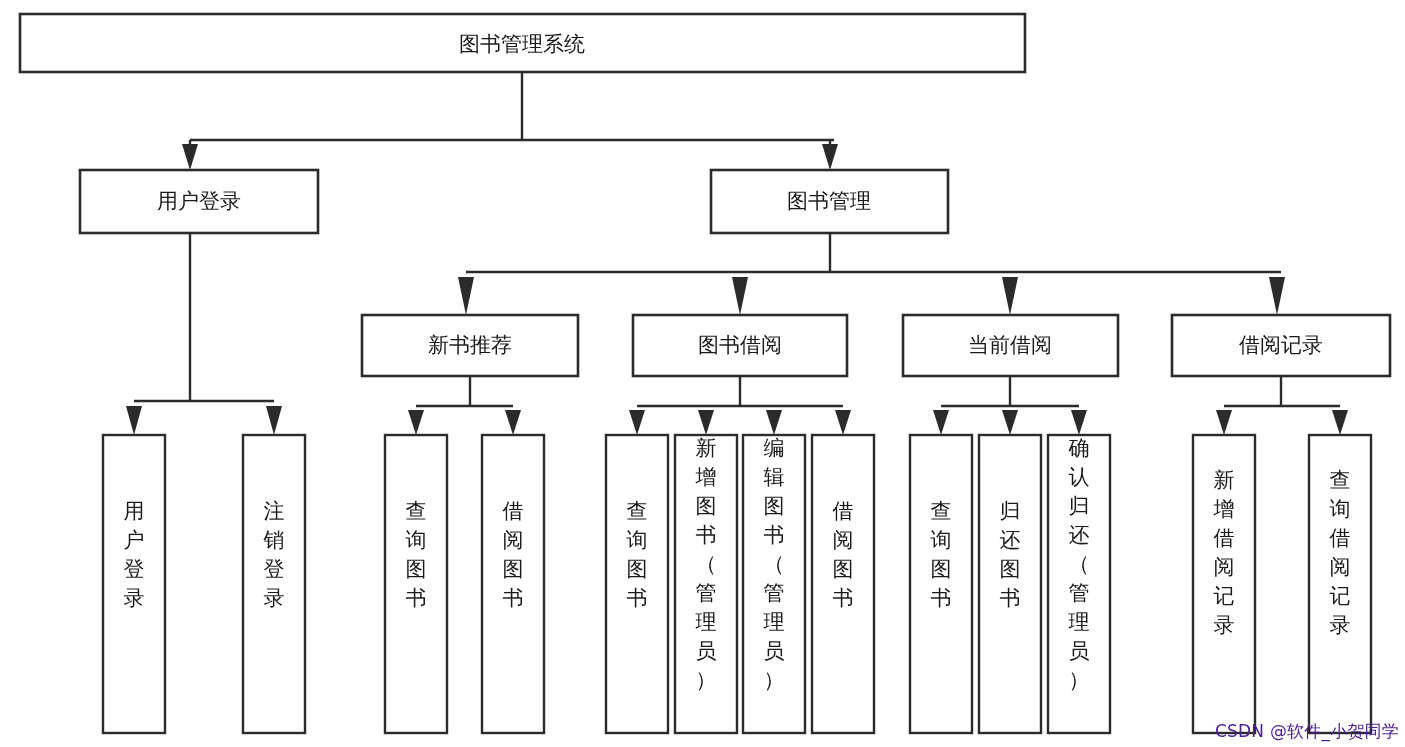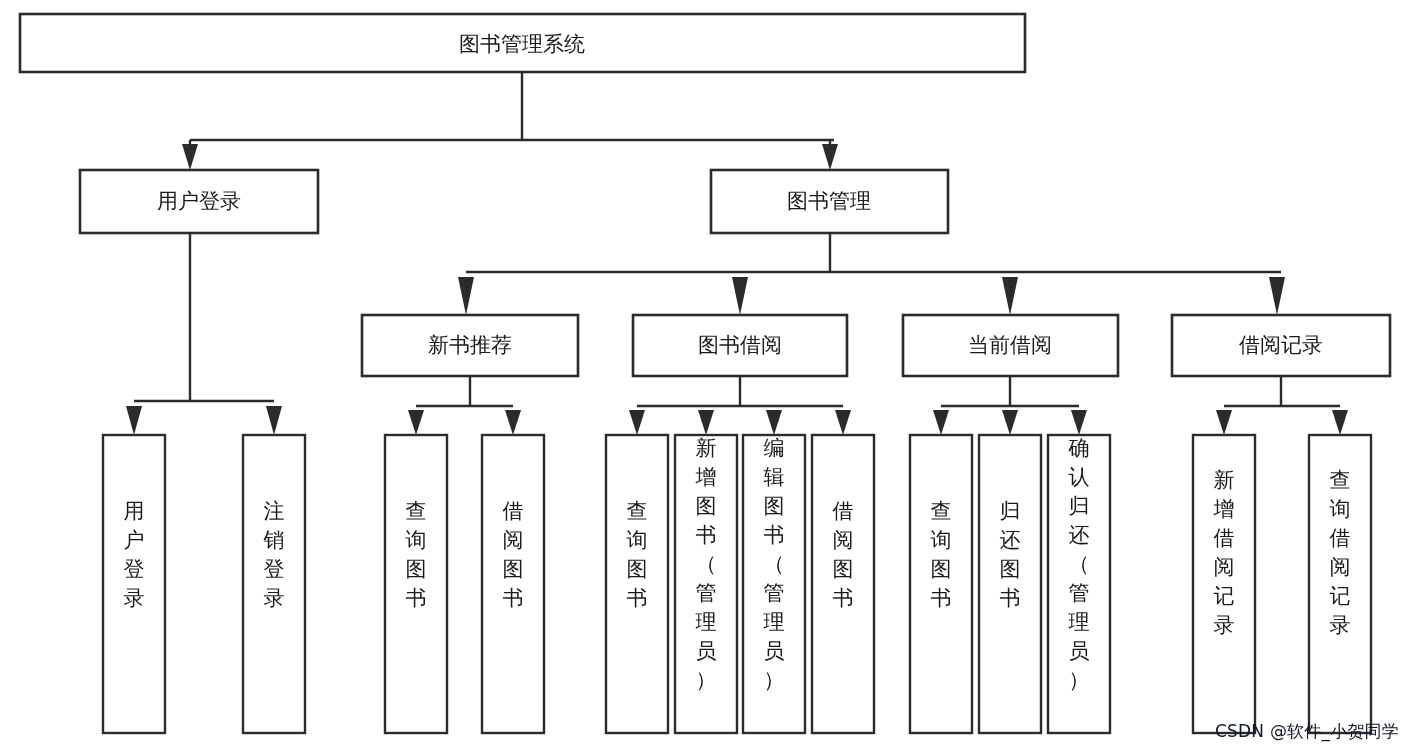--- a/index.html
+++ b/index.html
@@ -59,21 +59,21 @@
     font-size: 21px;
     fill: #1a1a1a;
     text-anchor: middle;
   }
   .watermark-text {
     position: absolute;
     right: 6px;
     bottom: 4px;
     font-family: "DejaVu Sans", "Liberation Sans", sans-serif;
     font-size: 17px;
-    color: #0f172a;
+    color: #4c1d95;
     white-space: nowrap;
     letter-spacing: 0.2px;
     user-select: none;
   }
 </style>
 </head>
 <body>
 
 <div id="diagram-root">
 

